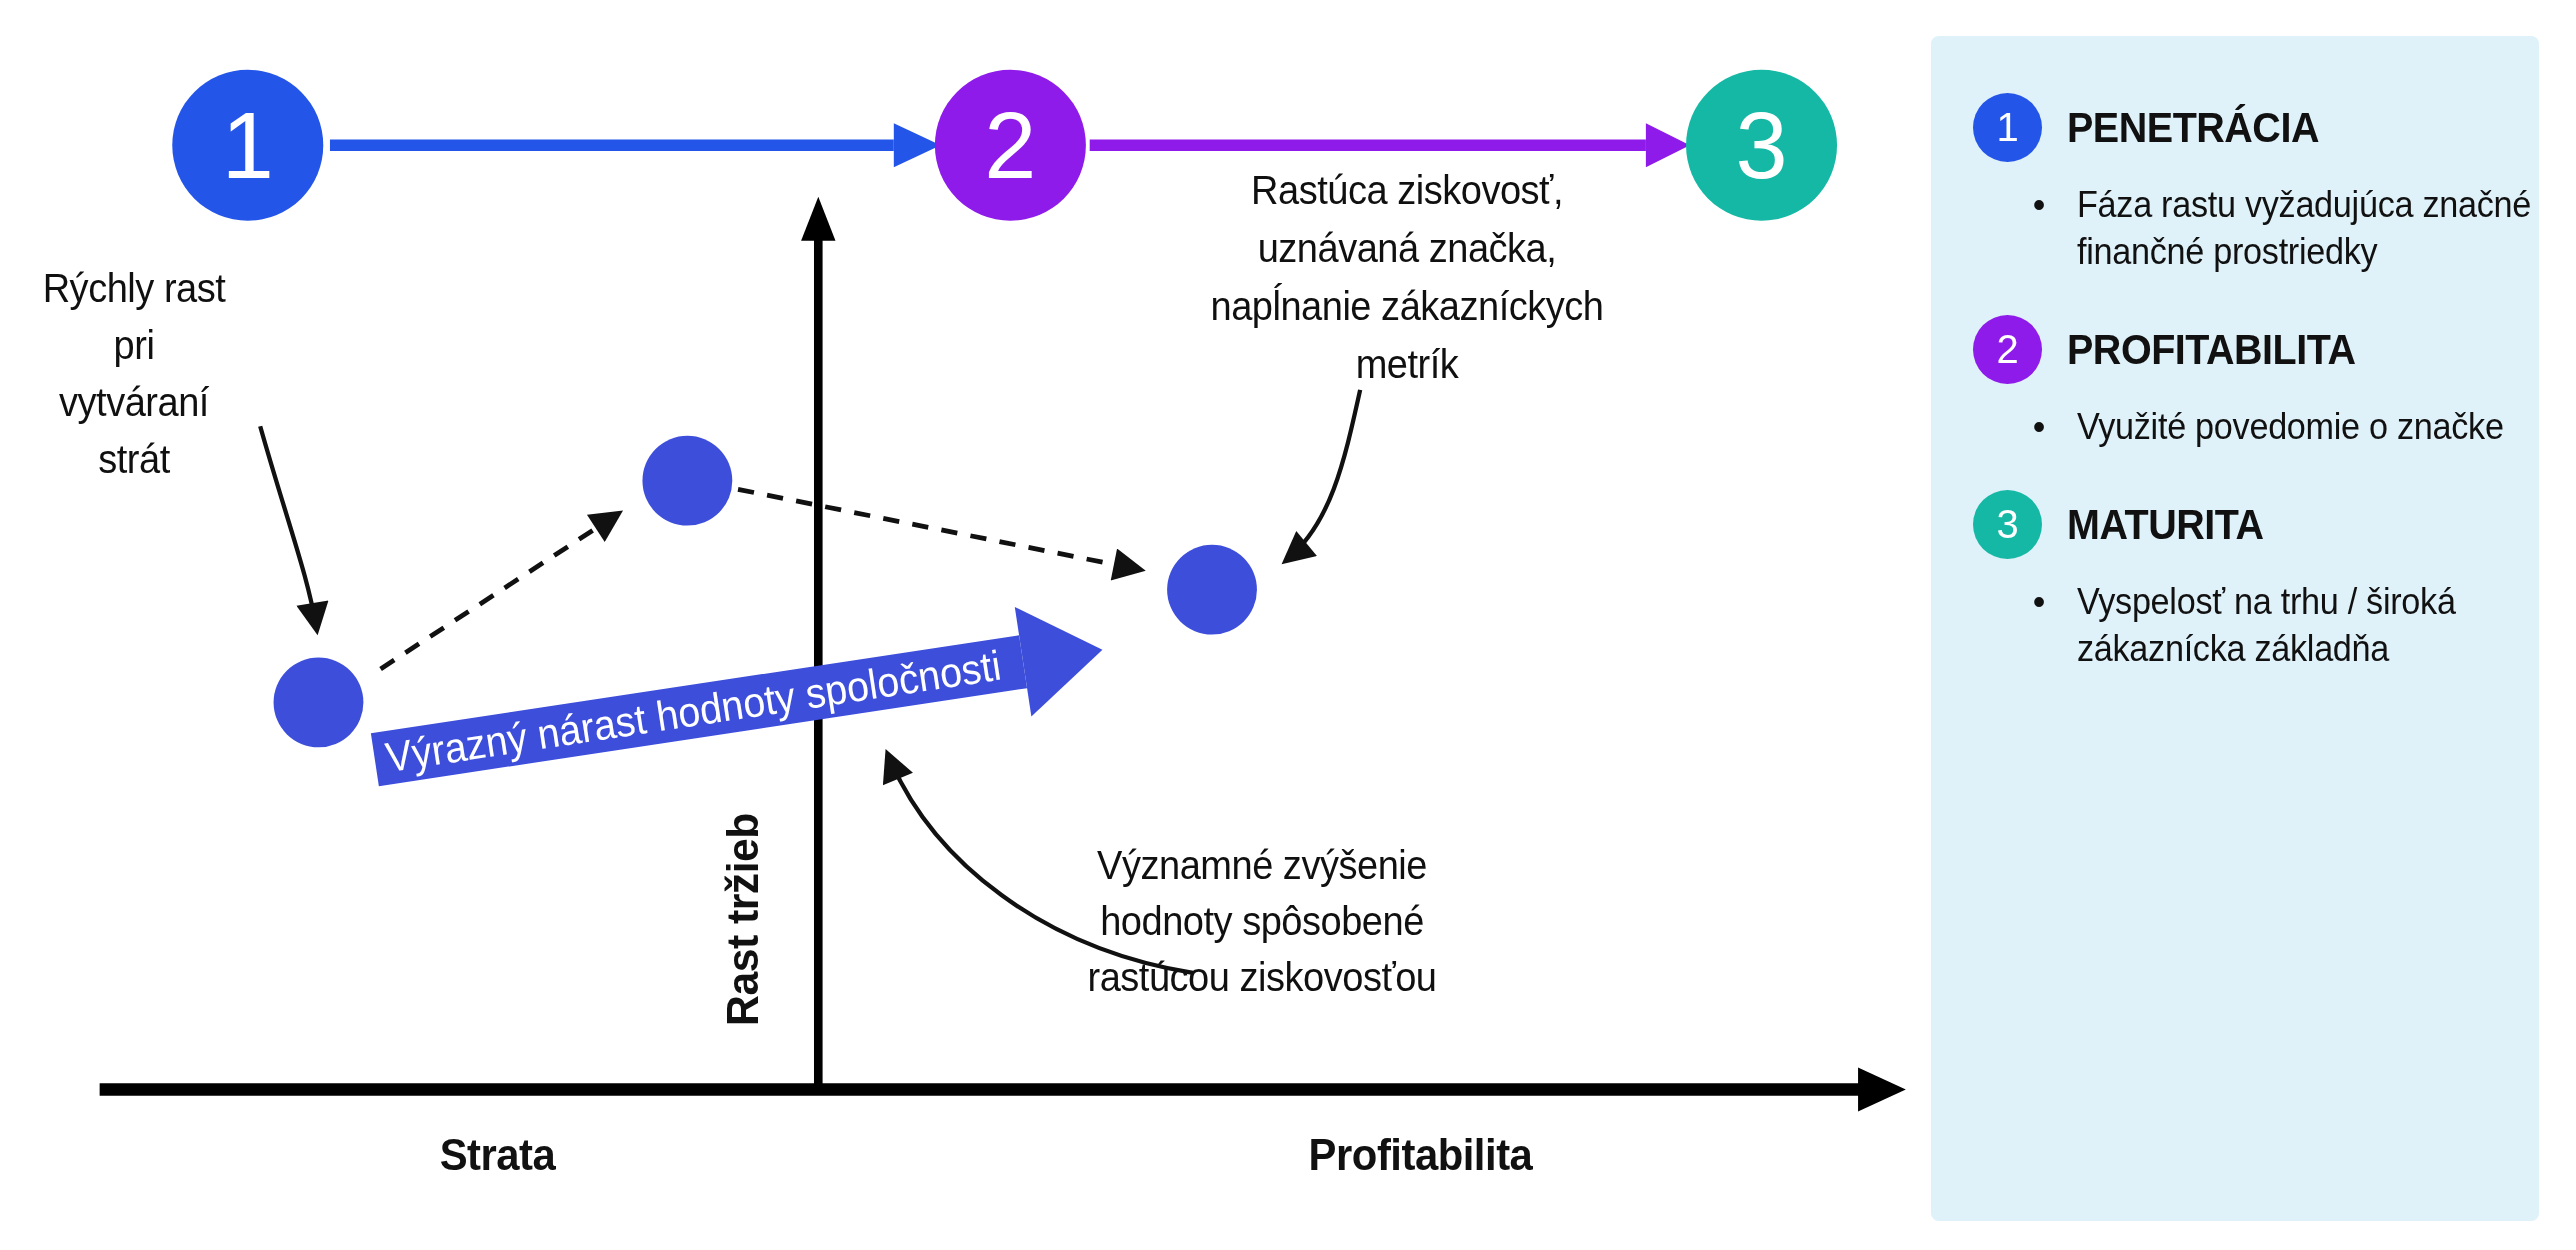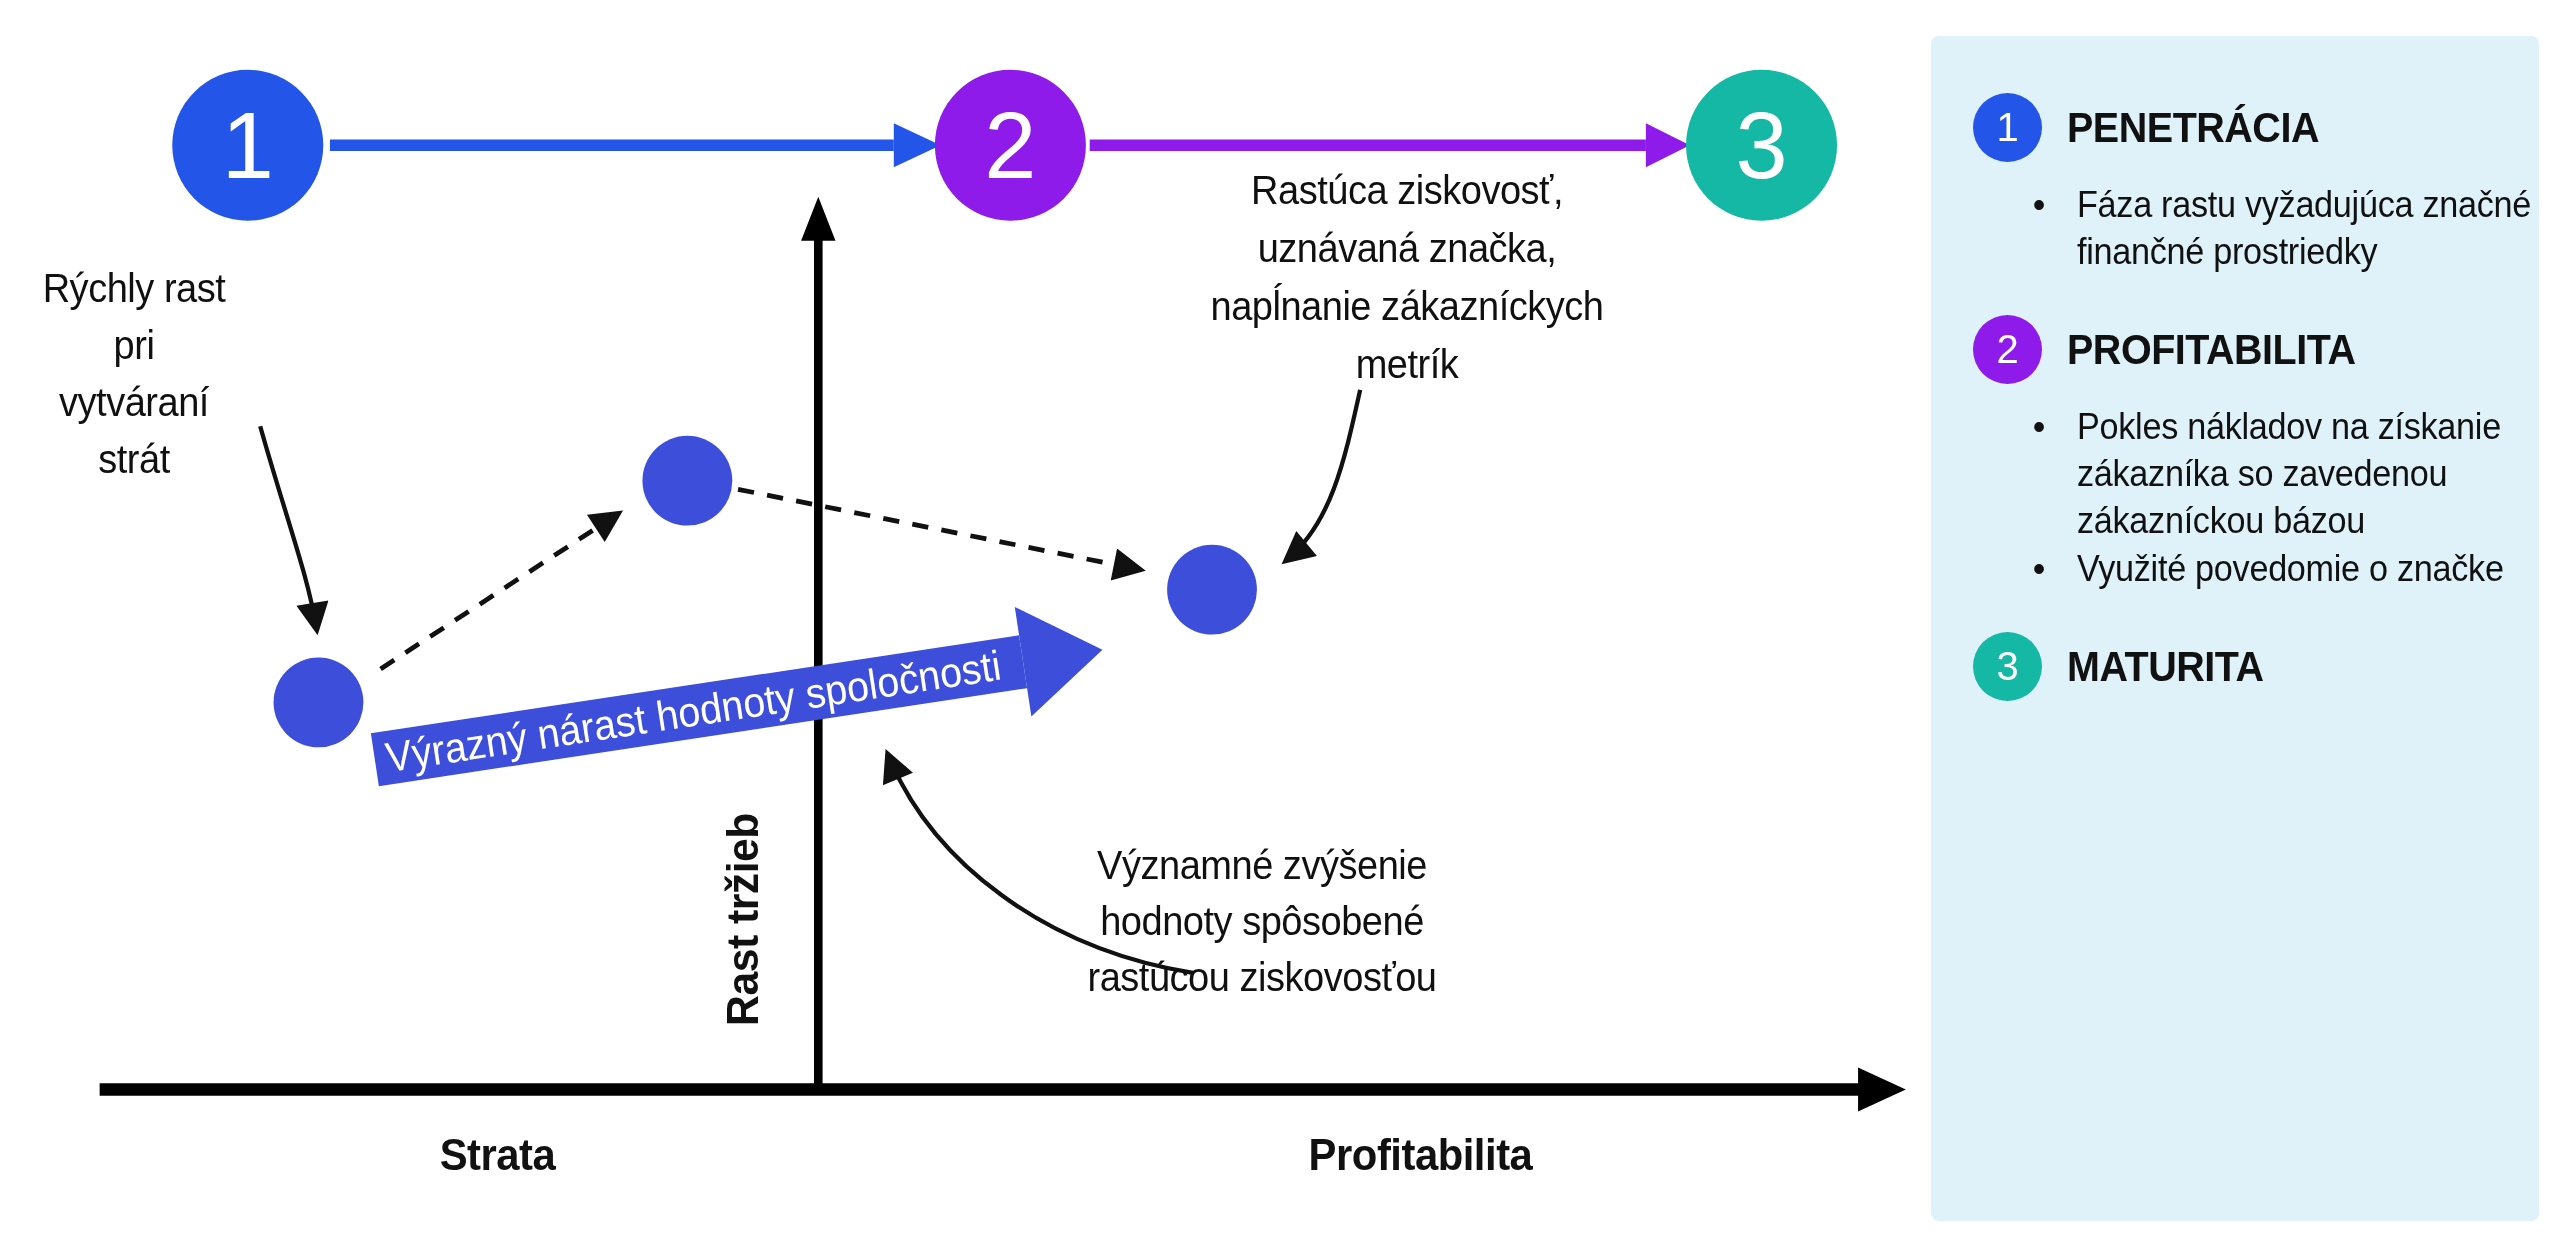--- a/index.html
+++ b/index.html
@@ -116,31 +116,30 @@
 finančné prostriedky</span></li>
       </ul>
     </div>
 
     <div class="section">
       <div class="stage-head">
         <div class="badge" style="background:#8E1BE9">2</div>
         <div class="stage-title">PROFITABILITA</div>
       </div>
       <ul class="bullets">
-        <li><span class="li-text">Pokles nákladov na získanie
-zákazníka so zavedenou
-zákazníckou bázou</span></li>
         <li><span class="li-text">Využité povedomie o značke</span></li>
       </ul>
     </div>
 
     <div class="section">
       <div class="stage-head">
         <div class="badge" style="background:#15B8A5">3</div>
         <div class="stage-title">MATURITA</div>
       </div>
       <ul class="bullets">
+        <li><span class="li-text">Vyspelosť na trhu / široká
+zákaznícka základňa</span></li>
       </ul>
     </div>
 
   </aside>
 </div>
 
 
 </body></html>

